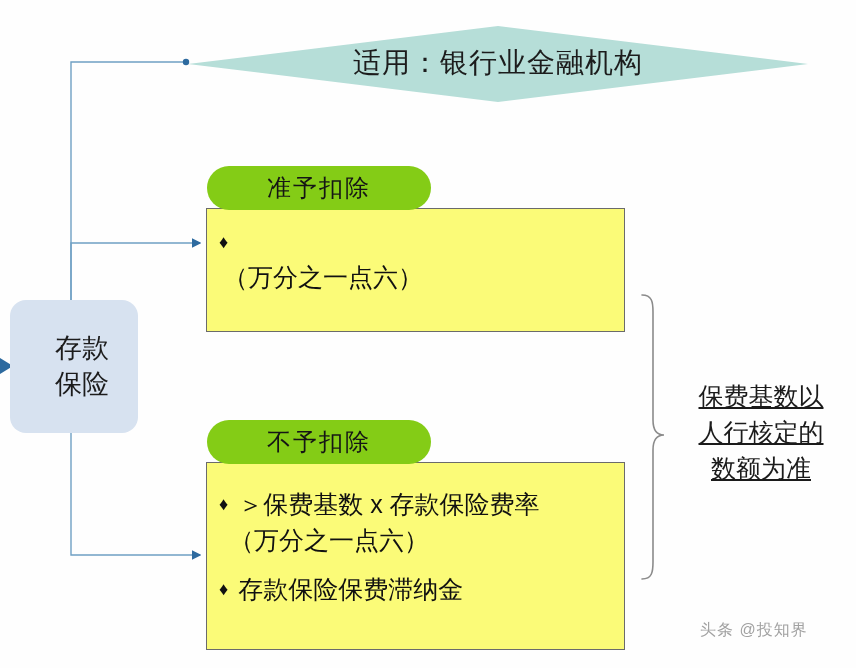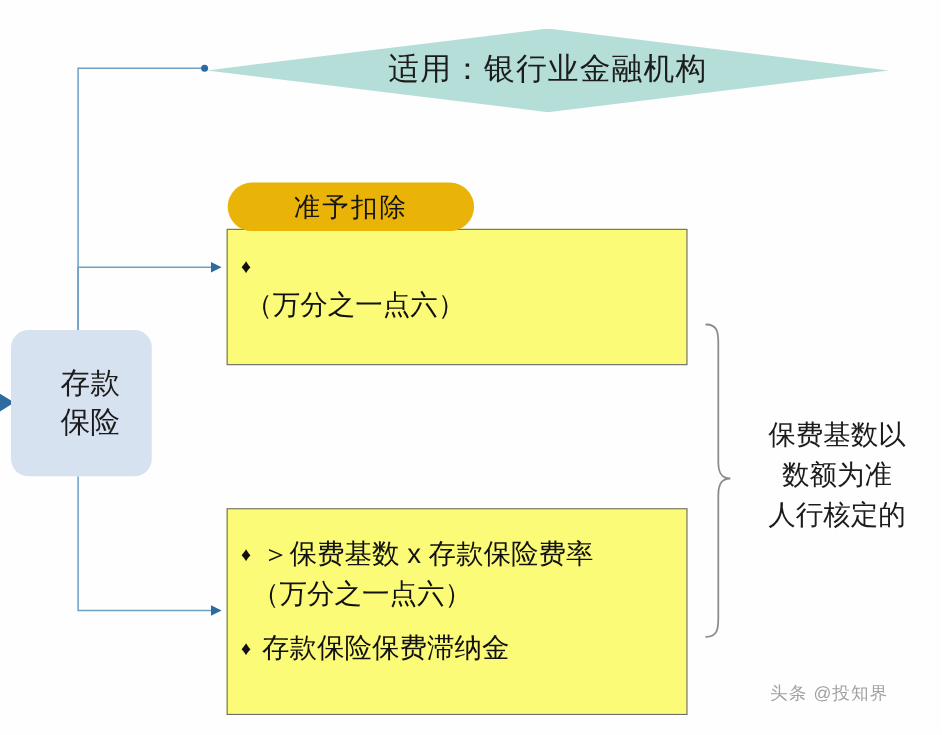--- a/index.html
+++ b/index.html
@@ -71,21 +71,21 @@
     color: #1c1c1c;
     font-size: 27px;
     line-height: 1.32;
   }
   .rootbox span { display: block; margin-left: 16px; }
 
   
   .pill {
     position: absolute;
     height: 44px;
-    background: #eab308;
+    background: #84cc16;
     border-radius: 22px;
     display: flex;
     align-items: center;
     justify-content: center;
     font-size: 24px;
     color: #151515;
     letter-spacing: 2px;
     z-index: 3;
   }
   #pill-allow  { left: 207px; top: 166px; width: 224px; }
@@ -127,21 +127,21 @@
   .sidenote {
     position: absolute;
     left: 676px;
     top: 378px;
     width: 170px;
     font-size: 25px;
     line-height: 1.44;
     color: #1b1b1b;
     text-align: center;
   }
-  .sidenote span { display: block; }
+  .sidenote span { display: block; text-decoration: underline; }
 
   
   .watermark {
     position: absolute;
     left: 700px;
     top: 620px;
     font-size: 16px;
     color: #8d8d8d;
     opacity: .82;
     letter-spacing: 1px;
@@ -202,36 +202,37 @@
 
   <div class="ybox" id="ybox-allow">
     <div class="yline">
       <span class="bullet">♦</span>
     </div>
     <div class="yline cont">
       <span>（万分之一点六）</span>
     </div>
   </div>
 
+  <div class="pill" id="pill-deny">不予扣除</div>
 
   <div class="ybox" id="ybox-deny">
     <div class="yline">
       <span class="bullet">♦</span>
       <span>＞保费基数 x 存款保险费率</span>
     </div>
     <div class="yline cont">
       <span>（万分之一点六）</span>
     </div>
     <div class="yline second">
       <span class="bullet">♦</span>
       <span>存款保险保费滞纳金</span>
     </div>
   </div>
 
   <div class="sidenote">
     <span>保费基数以</span>
+    <span>人行核定的</span>
     <span>数额为准</span>
-    <span>人行核定的</span>
   </div>
 
   <div class="watermark">头条 @投知界</div>
 
 </div>
 
 </body></html>

